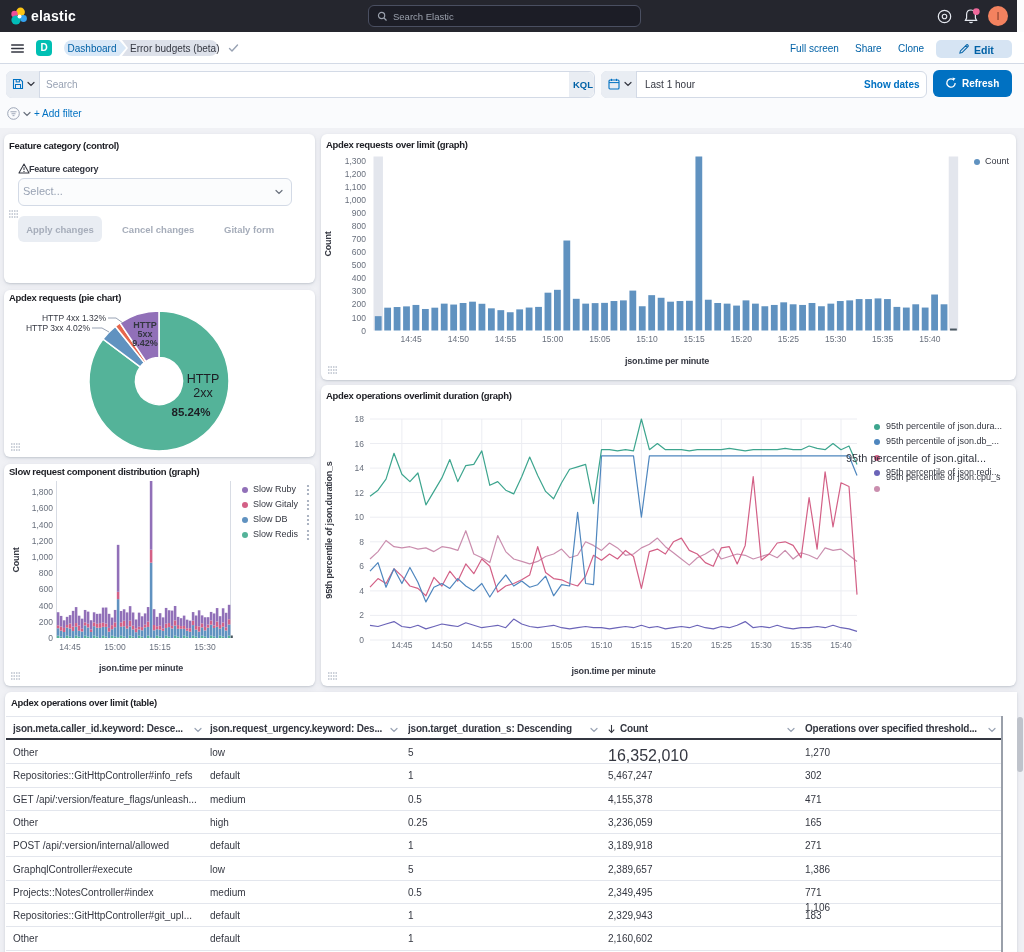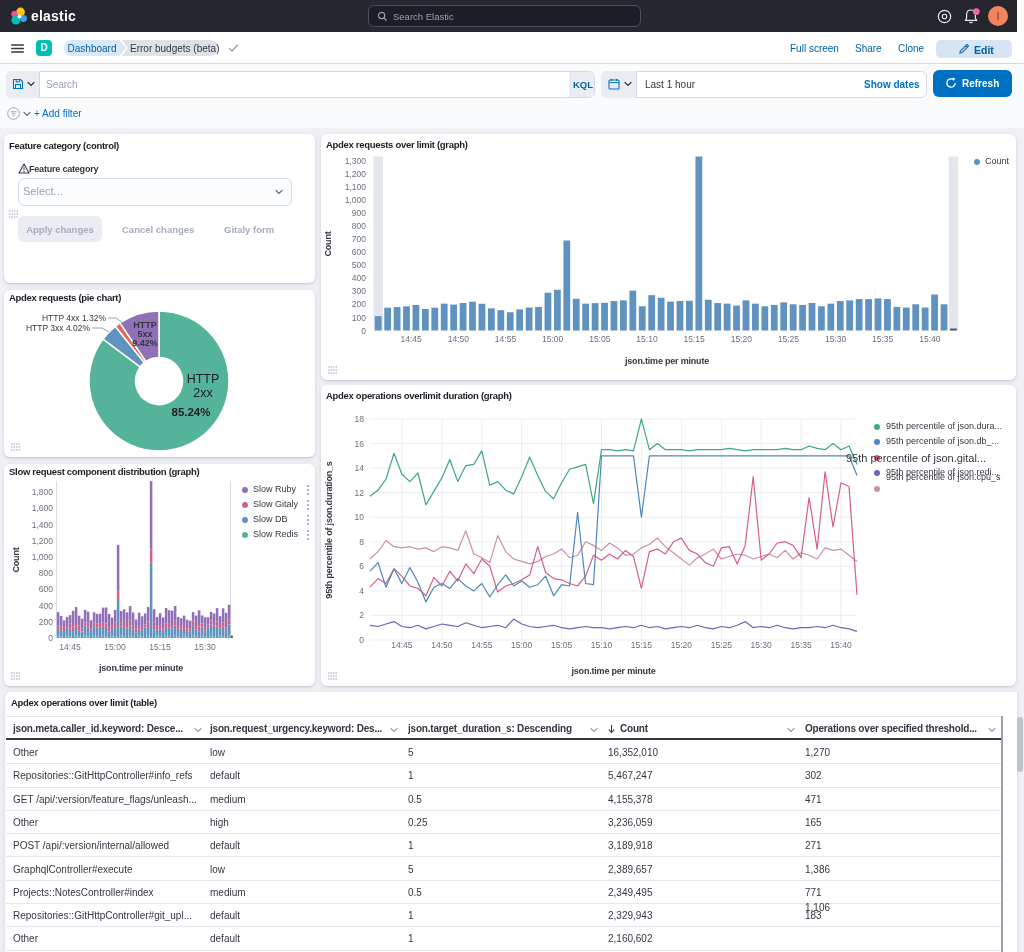--- a/index.html
+++ b/index.html
@@ -628,21 +628,21 @@
     <polyline points="2,3.5 5,6.5 8,3.5" fill="none" stroke="#98A2B3" stroke-width="1.2" stroke-linecap="round"></polyline>
   </svg>
 <svg class="abs" style="left:607px;top:724px" width="9" height="10" viewBox="0 0 10 11">
 <line x1="5" y1="1" x2="5" y2="9" stroke="#343741" stroke-width="1.2"></line>
     <polyline points="2,6.2 5,9.4 8,6.2" fill="none" stroke="#343741" stroke-width="1.2"></polyline>
   </svg>
 <div class="abs" style="left:6px;top:741.0px;width:996px;height:23.3px;border-bottom:1px solid #E3E6ED;"></div>
 <div class="abs" style="left:13px;top:747.0px;width:195px;overflow:hidden;font-size:10px;color:#343741">Other</div>
 <div class="abs" style="left:210px;top:747.0px;width:195px;overflow:hidden;font-size:10px;color:#343741">low</div>
 <div class="abs" style="left:408px;top:747.0px;width:195px;overflow:hidden;font-size:10px;color:#343741">5</div>
-<div class="abs" style="left:608px;top:747.0px;width:180px;overflow:hidden;font-size:10px;color:#343741">16,352,010</div>
+<div class="abs" style="left:608px;top:747.0px;width:180px;overflow:hidden;font-size:16px;color:#343741">16,352,010</div>
 <div class="abs" style="left:805px;top:747.0px;width:203px;overflow:hidden;font-size:10px;color:#343741">1,270</div>
 <div class="abs" style="left:6px;top:764.3px;width:996px;height:23.3px;border-bottom:1px solid #E3E6ED;"></div>
 <div class="abs" style="left:13px;top:770.3px;width:195px;overflow:hidden;font-size:10px;color:#343741">Repositories::GitHttpController#info_refs</div>
 <div class="abs" style="left:210px;top:770.3px;width:195px;overflow:hidden;font-size:10px;color:#343741">default</div>
 <div class="abs" style="left:408px;top:770.3px;width:195px;overflow:hidden;font-size:10px;color:#343741">1</div>
 <div class="abs" style="left:608px;top:770.3px;width:180px;overflow:hidden;font-size:10px;color:#343741">5,467,247</div>
 <div class="abs" style="left:805px;top:770.3px;width:203px;overflow:hidden;font-size:10px;color:#343741">302</div>
 <div class="abs" style="left:6px;top:787.6px;width:996px;height:23.3px;border-bottom:1px solid #E3E6ED;"></div>
 <div class="abs" style="left:13px;top:793.6px;width:195px;overflow:hidden;font-size:10px;color:#343741">GET /api/:version/feature_flags/unleash...</div>
 <div class="abs" style="left:210px;top:793.6px;width:195px;overflow:hidden;font-size:10px;color:#343741">medium</div>

